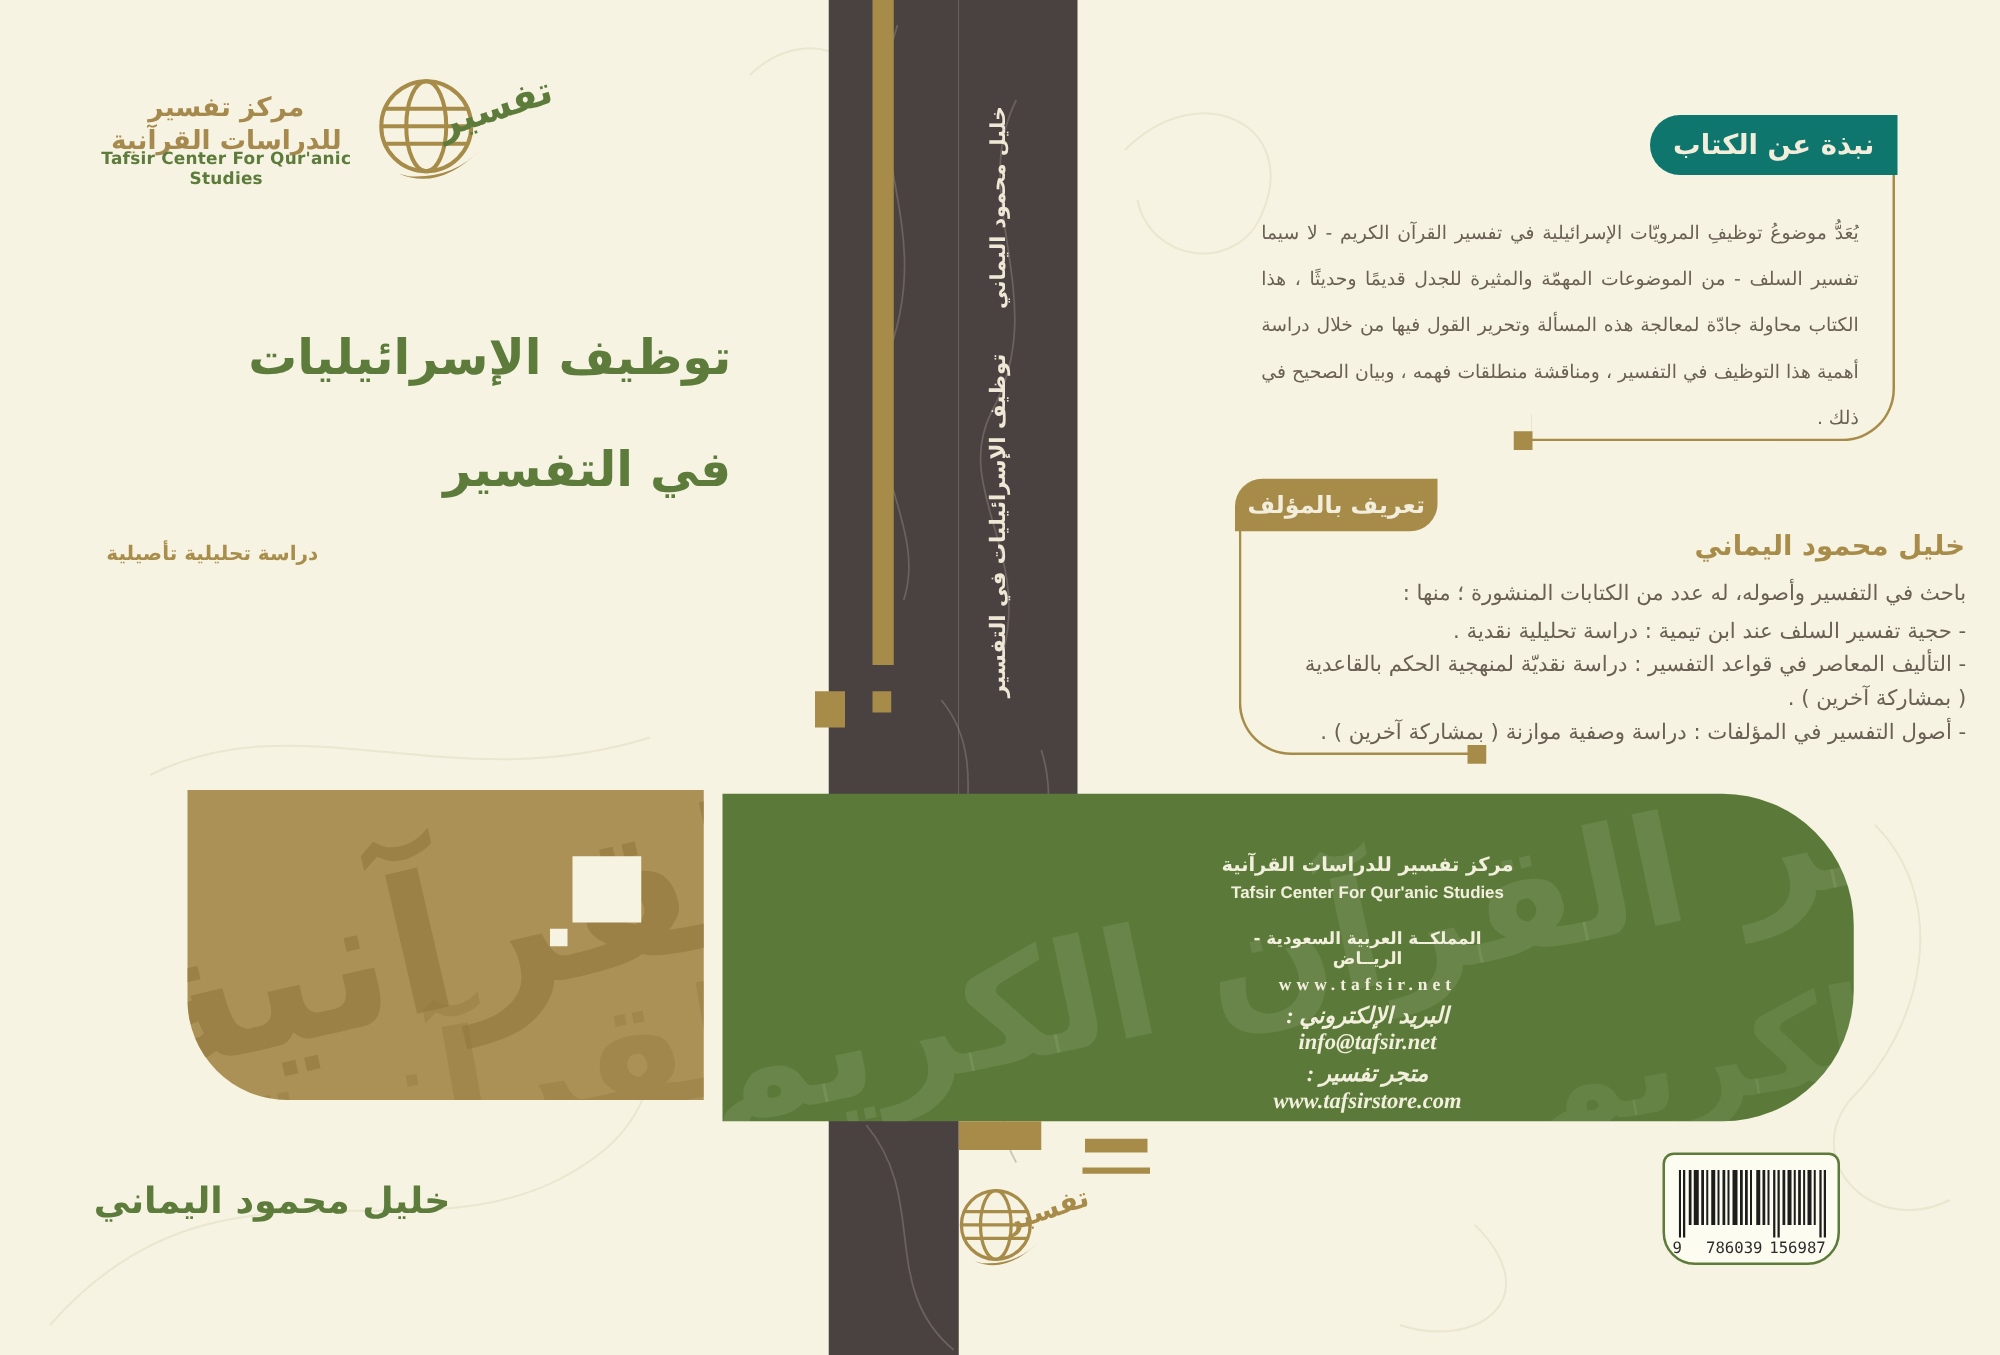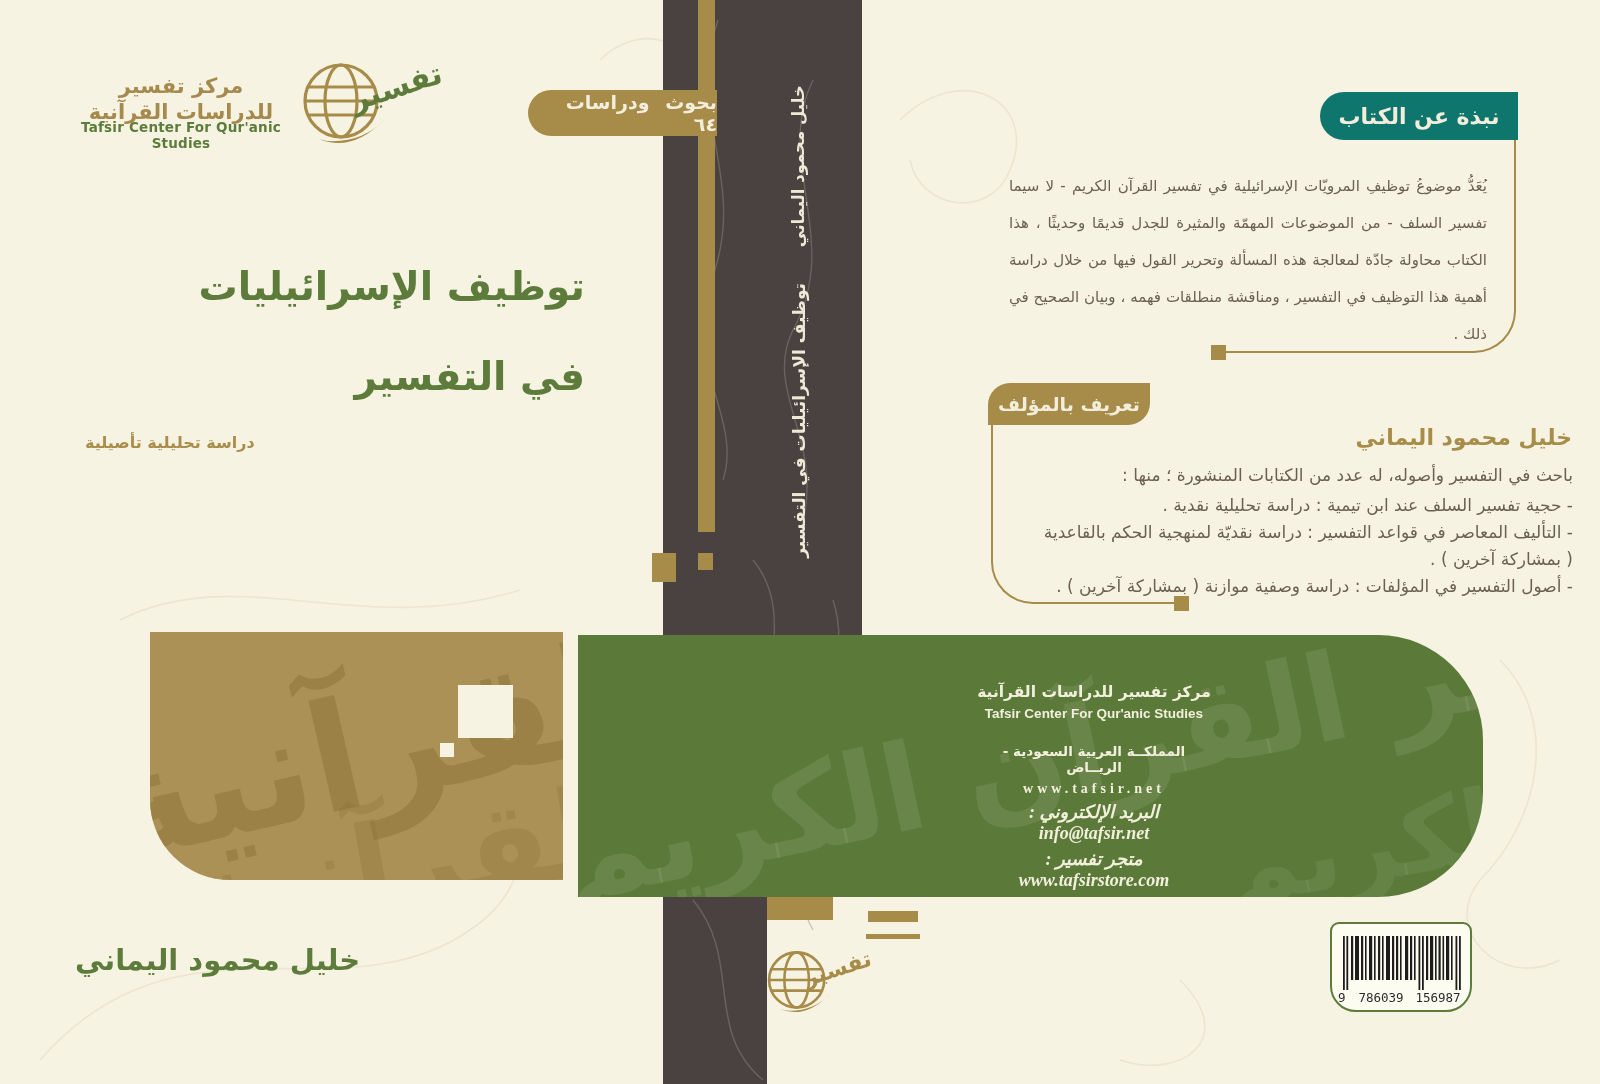--- a/index.html
+++ b/index.html
@@ -119,21 +119,21 @@
   .pub-line.l2{top:549px;}
   .pub-line.l3{top:576px;}
 
   
   .barcode-box{left:1330px;top:922px;width:142px;height:90px;background:#fdfcf1;z-index:6;
     border:2.5px solid #5d7c3b;border-radius:9px 9px 26px 26px;}
   .barcode-bars{position:absolute;left:11px;top:12px;}
   .barcode-digits{position:absolute;left:6px;top:66px;width:128px;display:flex;
     font-family:"DejaVu Sans Mono","Liberation Mono",monospace;font-size:12.5px;color:#2c2c2c;}
   .bd-left{width:14px;text-align:left;}
-  .bd-g1{width:58px;text-align:center;}
+  .bd-g1{width:58px;text-align:right;}
   .bd-g2{width:56px;text-align:center;}
 </style>
 </head>
 <body>
 
 <div id="stage">
 
   <svg class="abs wm-svg" viewBox="0 0 1600 1084">
     <g fill="none" stroke="#b9aa7c" stroke-width="1.6" opacity="0.18">
       <path d="M40,1060 C180,900 340,1020 470,930 C560,870 520,760 430,780"></path>
@@ -155,23 +155,20 @@
       <path d="M90,560 C140,620 80,700 130,760 C170,810 120,880 150,930"></path>
       <path d="M30,900 C80,960 40,1030 100,1080"></path>
       <path d="M170,600 C190,660 150,720 180,780"></path>
     </g>
   </svg>
 
   <div class="abs gold-bar-v"></div>
   <div class="abs gold-sq-small"></div>
   <div class="abs gold-sq-edge"></div>
 
-  <div class="abs series-badge">
-    <span>بحوث ودراسات ٦٤</span>
-  </div>
 
   <div class="abs spine-line spine-author">خليل محمود اليماني</div>
   <div class="abs spine-line spine-title">توظيف الإسرائيليات في التفسير</div>
 
   <div class="abs front-logo">
     <div class="logo-calligraphy">مركز تفسير للدراسات القرآنية</div>
     <div class="logo-english">Tafsir Center For Qur'anic Studies</div>
     <div class="logo-globe">
       <svg width="102" height="96" viewBox="0 0 102 96">
         <g fill="none" stroke="#a68b49" stroke-width="3.2">

